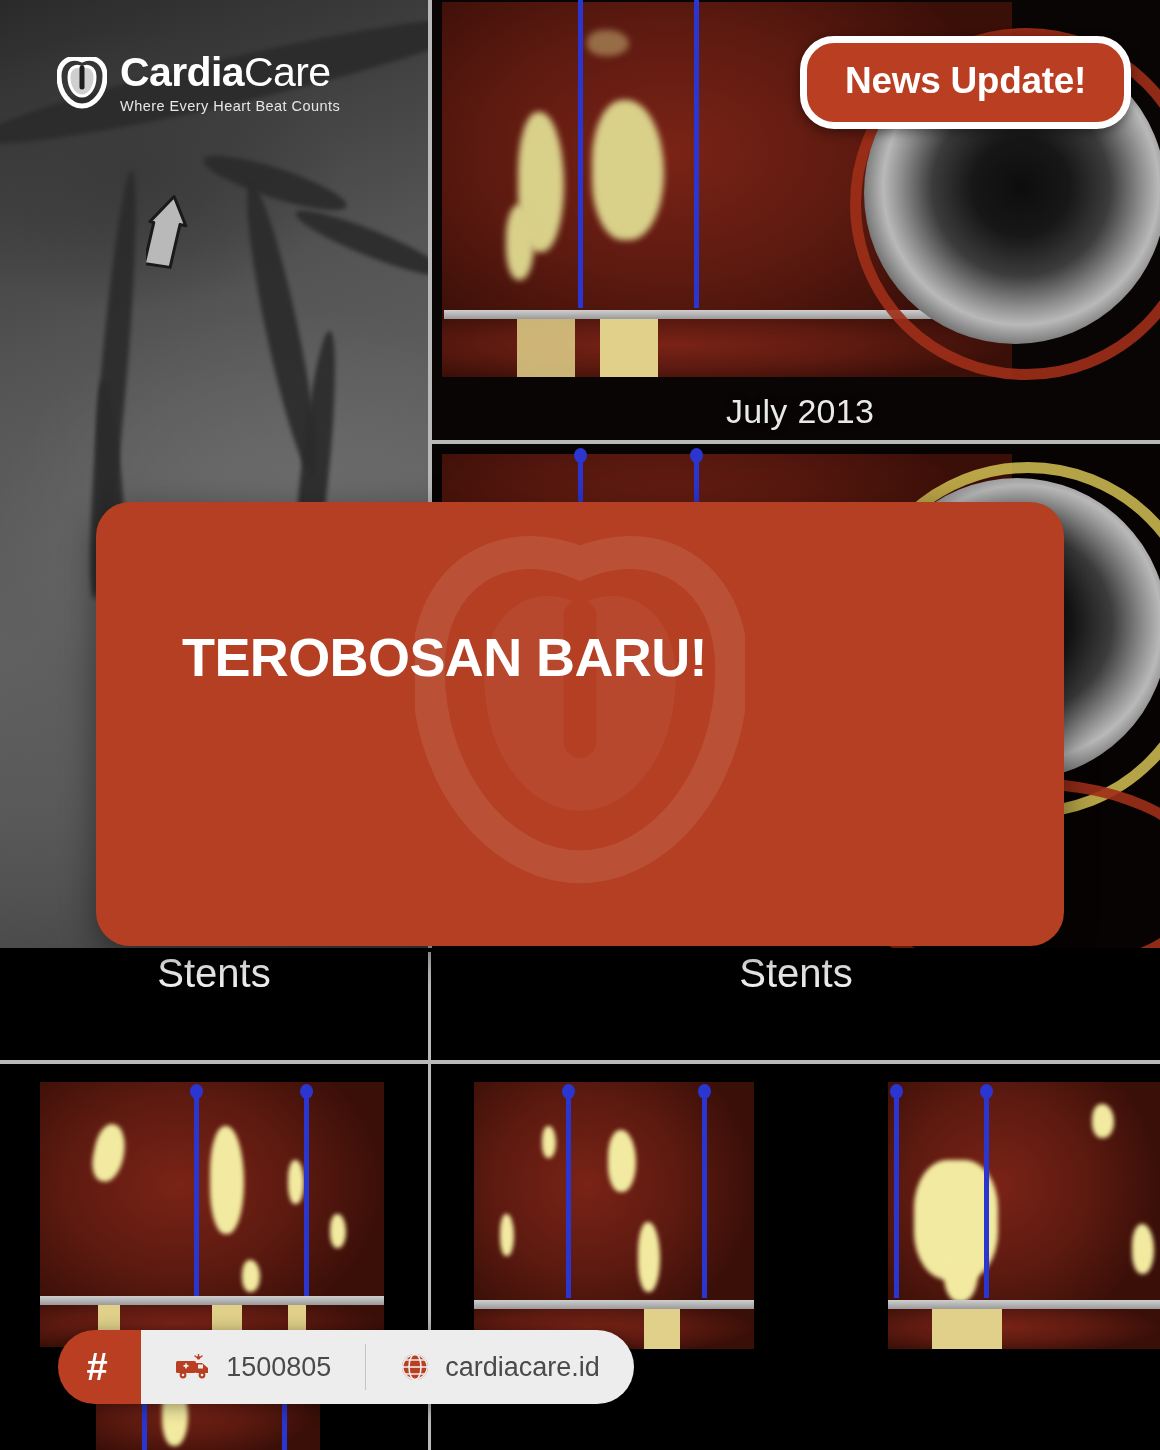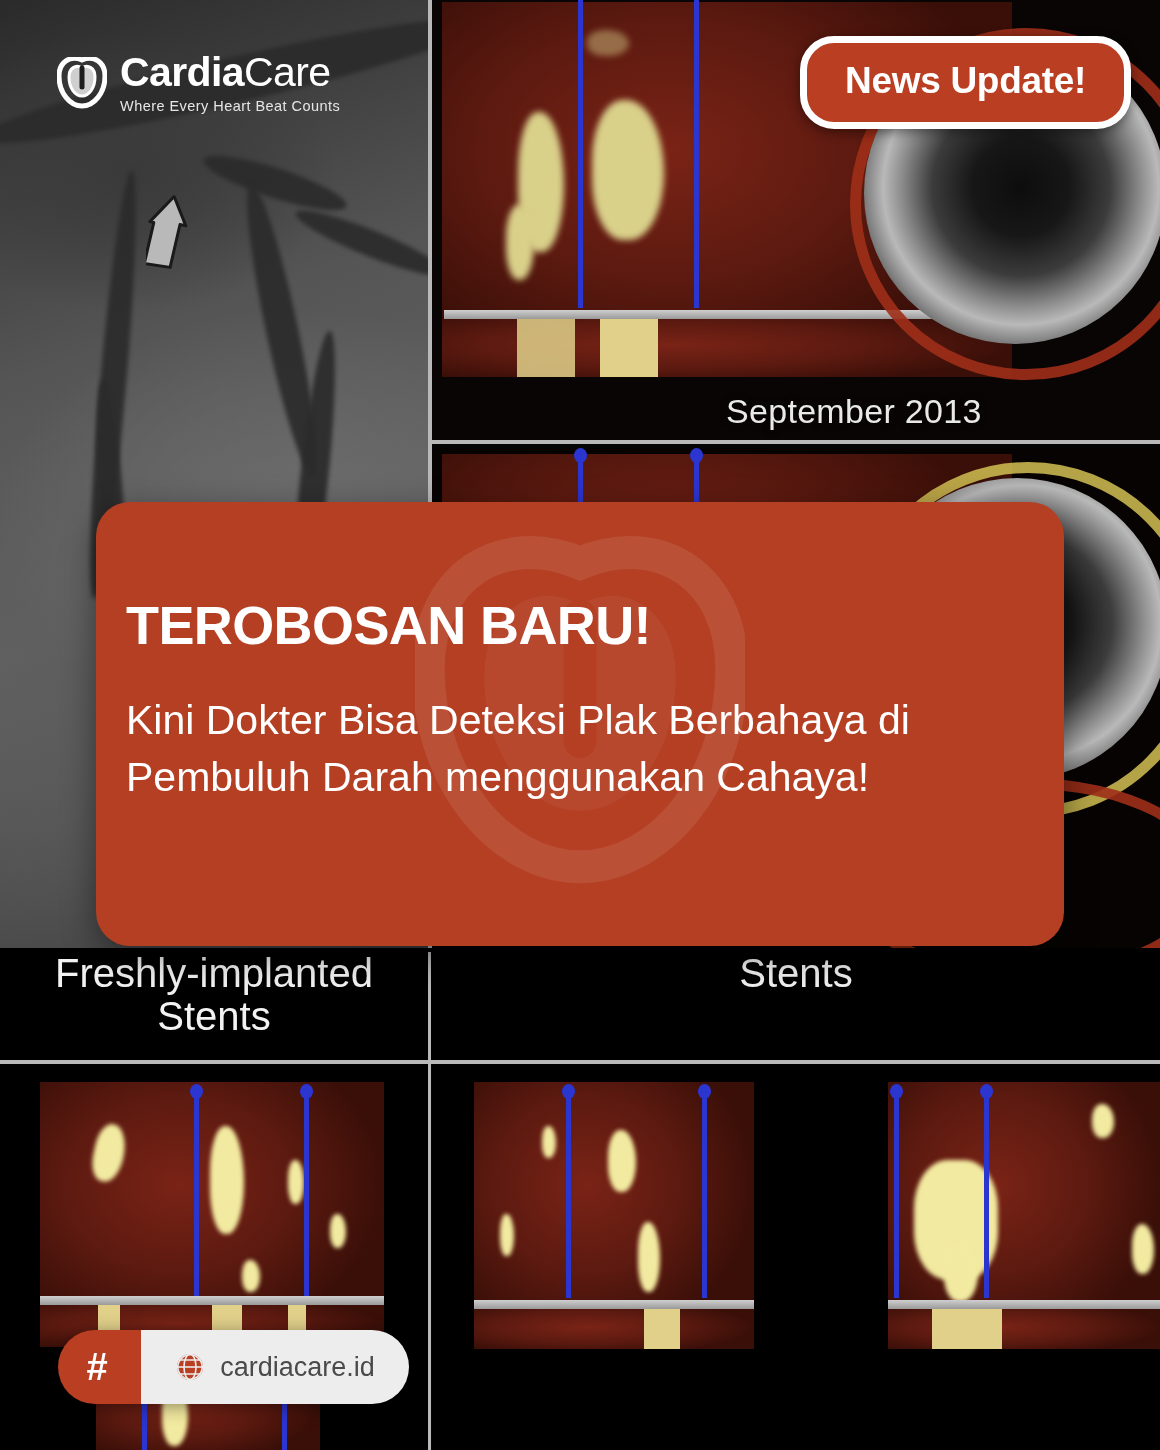--- a/index.html
+++ b/index.html
@@ -60,21 +60,21 @@
   
   #newsbadge{position:absolute;left:800px;top:36px;background:#b93e22;color:#fff;
     border:7px solid #fff;border-radius:34px;padding:17px 38px 20px;
     font-size:37px;font-weight:700;letter-spacing:-.3px;box-shadow:0 3px 12px rgba(0,0,0,.45);}
 
   
   #card{position:absolute;left:96px;top:502px;width:968px;height:444px;background:#b43f23;
     border-radius:34px;box-shadow:0 10px 34px rgba(0,0,0,.45);overflow:hidden;}
   #card .wm{position:absolute;left:50%;top:48%;transform:translate(-50%,-50%);
     width:330px;height:400px;opacity:.085;}
-  #card .cardinner{position:relative;padding:92px 56px 0 30px;}
+  #card .cardinner{position:relative;padding:92px 56px 0 86px;margin-top:32px;}
   #card h1{margin:0;font-size:54px;font-weight:700;color:#fff;letter-spacing:-.6px;}
   #card p{margin:36px 0 0;font-size:41px;line-height:1.40;color:#fff;font-weight:400;}
 
   
   #footer{position:absolute;left:58px;top:1330px;height:74px;display:flex;align-items:stretch;
     filter:drop-shadow(0 3px 9px rgba(0,0,0,.4));}
   #taglinepill{background:#b93e22;color:#fff;display:flex;align-items:center;gap:15px;
     border-radius:37px 0 0 37px;padding:0 34px 0 28px;}
   #taglinepill .hash{font-size:38px;font-weight:700;font-style:italic;line-height:1;}
   #taglinepill .tg{font-size:21px;font-weight:700;font-style:italic;line-height:1.22;}
@@ -128,28 +128,27 @@
     <div class="bluecap" style="left:258px;top:0px;"></div>
     <div class="octring" style="left:418px;top:14px;width:334px;height:334px;border-color:#c9b64f;"></div>
     <div class="octcirc" style="left:434px;top:30px;width:302px;height:302px;"></div>
     <div class="yellowdot" style="left:430px;top:180px;width:62px;height:62px;background:#c3b45c;"></div>
     <div class="octring" style="left:410px;top:330px;width:350px;height:180px;border-color:#9e2f18;"></div>
   </div>
 
   <div class="divider-v" style="left:428px;top:0;width:3.5px;height:952px;"></div>
   <div class="divider-h" style="left:432px;top:440px;width:728px;height:3.5px;"></div>
 
-  <div class="caption" style="left:726px;top:392px;">September 2013</div>
+  <div class="caption" style="left:726px;top:392px;">July 2013</div>
 
   <div class="panel" style="left:0;top:948px;width:1160px;height:115px;background:#000;"></div>
   <div class="divider-v" style="left:428px;top:952px;width:3px;height:110px;"></div>
   <div class="divider-h" style="left:0;top:1060px;width:1160px;height:3.5px;"></div>
 
   <div class="colcaption" style="left:0;top:952px;width:428px;">
-    <div>Freshly-implanted</div>
     <div>Stents</div>
   </div>
   <div class="colcaption" style="left:432px;top:952px;width:728px;">
     <div>Stents</div>
   </div>
 
   <div class="panel" style="left:0;top:1064px;width:428px;height:386px;background:#000;">
     <div class="octlong" style="left:40px;top:18px;width:344px;height:228px;"></div>
     <div class="plaqueBright" style="left:94px;top:60px;width:30px;height:58px;transform:rotate(12deg);"></div>
     <div class="plaqueBright" style="left:210px;top:62px;width:34px;height:108px;"></div>
@@ -217,30 +216,45 @@
   </div>
 
   <div id="card">
     <svg class="wm" viewBox="0 0 50 52">
       <path d="M25 3 C13 -2 2 5 2 19 C2 36 13 49 25 49 C37 49 48 36 48 19 C48 5 37 -2 25 3 Z" fill="none" stroke="#fff" stroke-width="5"></path>
       <path d="M25 11 C19 7 12 11 12 20 C12 31 18 39 25 39 C32 39 38 31 38 20 C38 11 31 7 25 11 Z" fill="#fff" stroke="#fff" stroke-width="3" opacity=".55"></path>
       <path d="M25 11 L25 30" stroke="#b43f23" stroke-width="5" stroke-linecap="round"></path>
     </svg>
     <div class="cardinner">
       <h1>TEROBOSAN BARU!</h1>
-      <p>Kini Dokter Bisa Deteksi Plak Berbahaya di Pembuluh Darah menggunakan Cahaya!</p>
     </div>
   </div>
 
   <div id="footer">
     <div id="taglinepill">
       <span class="hash">#</span>
     </div>
     <div id="contactbar">
 
+      <div class="citem">
+        <svg width="36" height="26" viewBox="0 0 36 26">
+          <rect x="1" y="7" width="20" height="12" rx="1.5" fill="#b93e22"></rect>
+          <path d="M21 9 h6 l6 5 v5 h-12 z" fill="#b93e22"></path>
+          <rect x="23" y="10.5" width="5" height="4" fill="#ededed"></rect>
+          <circle cx="8" cy="21" r="3.4" fill="#b93e22"></circle>
+            <circle cx="8" cy="21" r="1.3" fill="#ededed"></circle>
+          <circle cx="27" cy="21" r="3.4" fill="#b93e22"></circle>
+            <circle cx="27" cy="21" r="1.3" fill="#ededed"></circle>
+          <rect x="8.5" y="11" width="5" height="1.8" fill="#ededed"></rect>
+          <rect x="10.1" y="9.4" width="1.8" height="5" fill="#ededed"></rect>
+          <rect x="22" y="2" width="3" height="3.5" rx="1" fill="#b93e22"></rect>
+          <path d="M20 2 l2 1.5 M27 2 l-2 1.5 M23.5 0 v1.6" stroke="#b93e22" stroke-width="1.4" stroke-linecap="round"></path>
+        </svg>
+        <span>1500805</span>
+      </div>
 
 
       <div class="citem">
         <svg width="30" height="30" viewBox="0 0 30 30">
           <circle cx="15" cy="15" r="13" fill="#b93e22"></circle>
           <ellipse cx="15" cy="15" rx="6" ry="13" fill="none" stroke="#ededed" stroke-width="1.6"></ellipse>
           <line x1="2" y1="15" x2="28" y2="15" stroke="#ededed" stroke-width="1.6"></line>
           <path d="M4.5 8 h21 M4.5 22 h21" stroke="#ededed" stroke-width="1.4"></path>
           <circle cx="15" cy="15" r="12.2" fill="none" stroke="#ededed" stroke-width="1.6"></circle>
         </svg>

